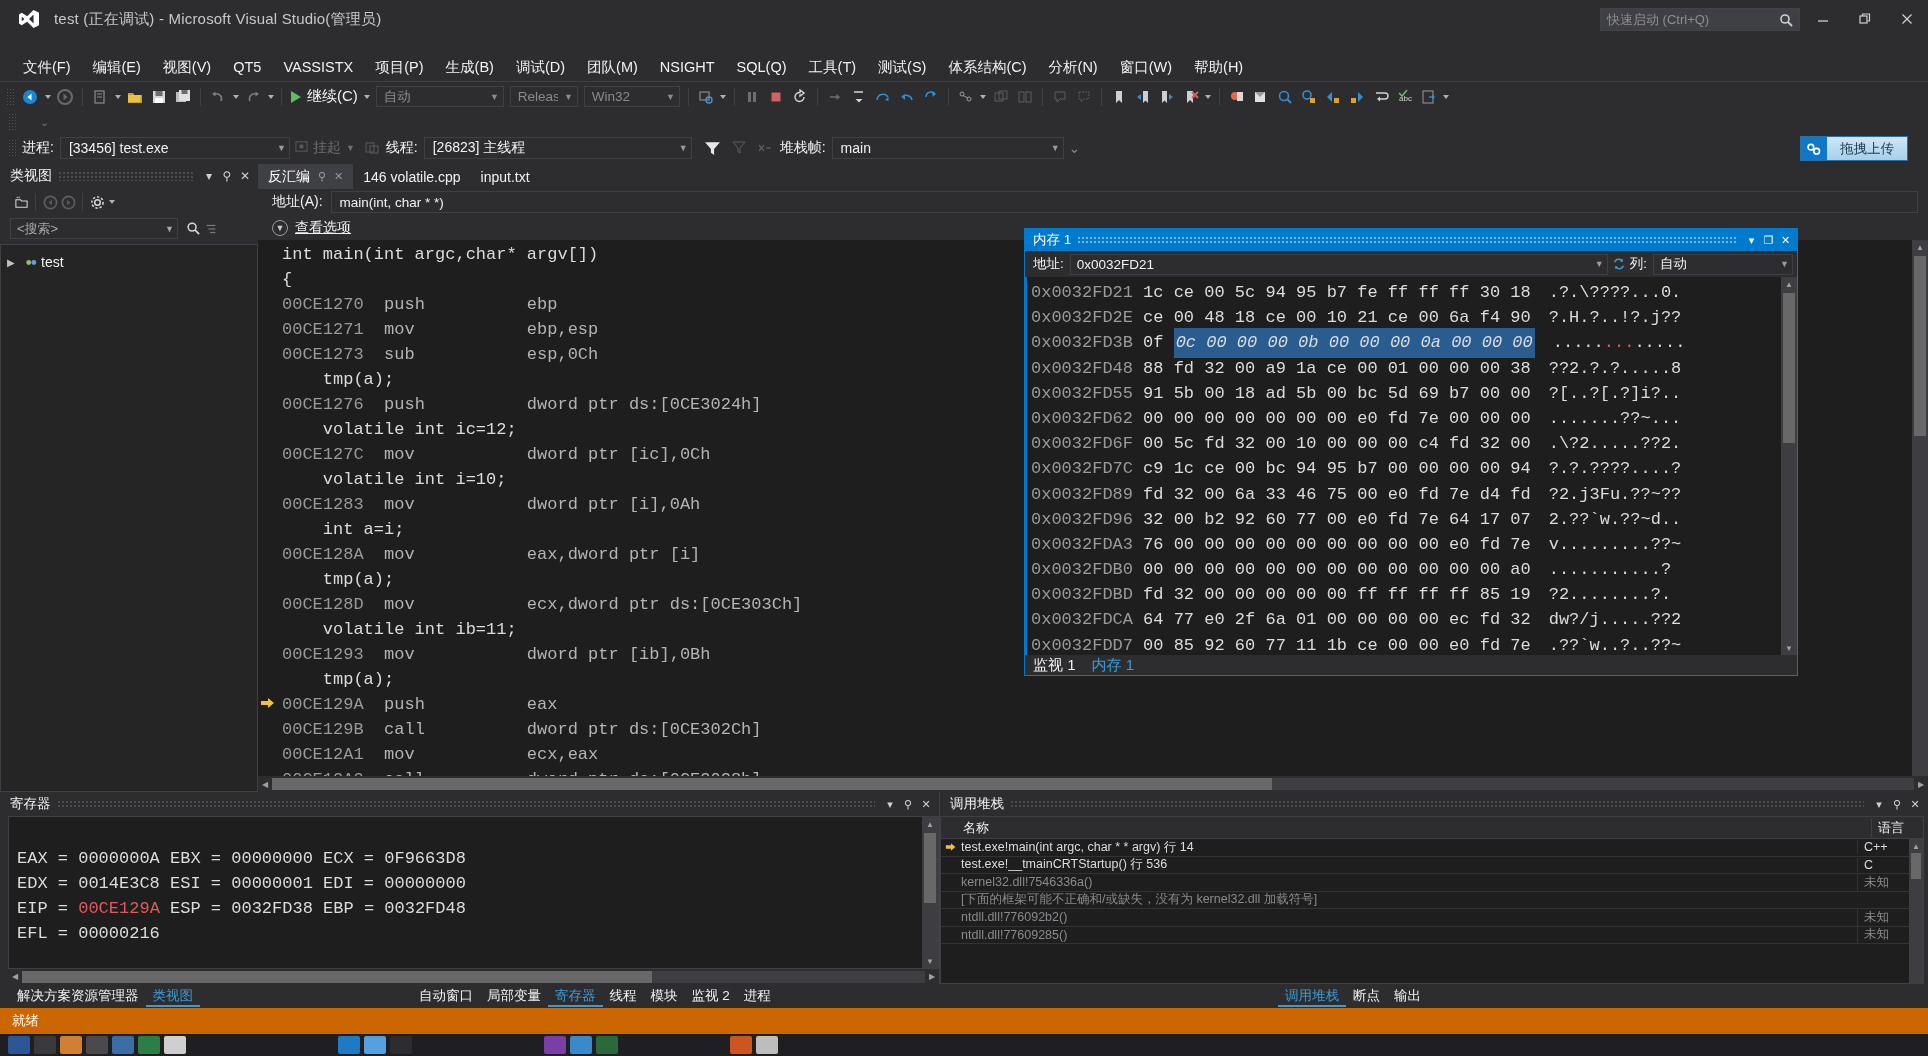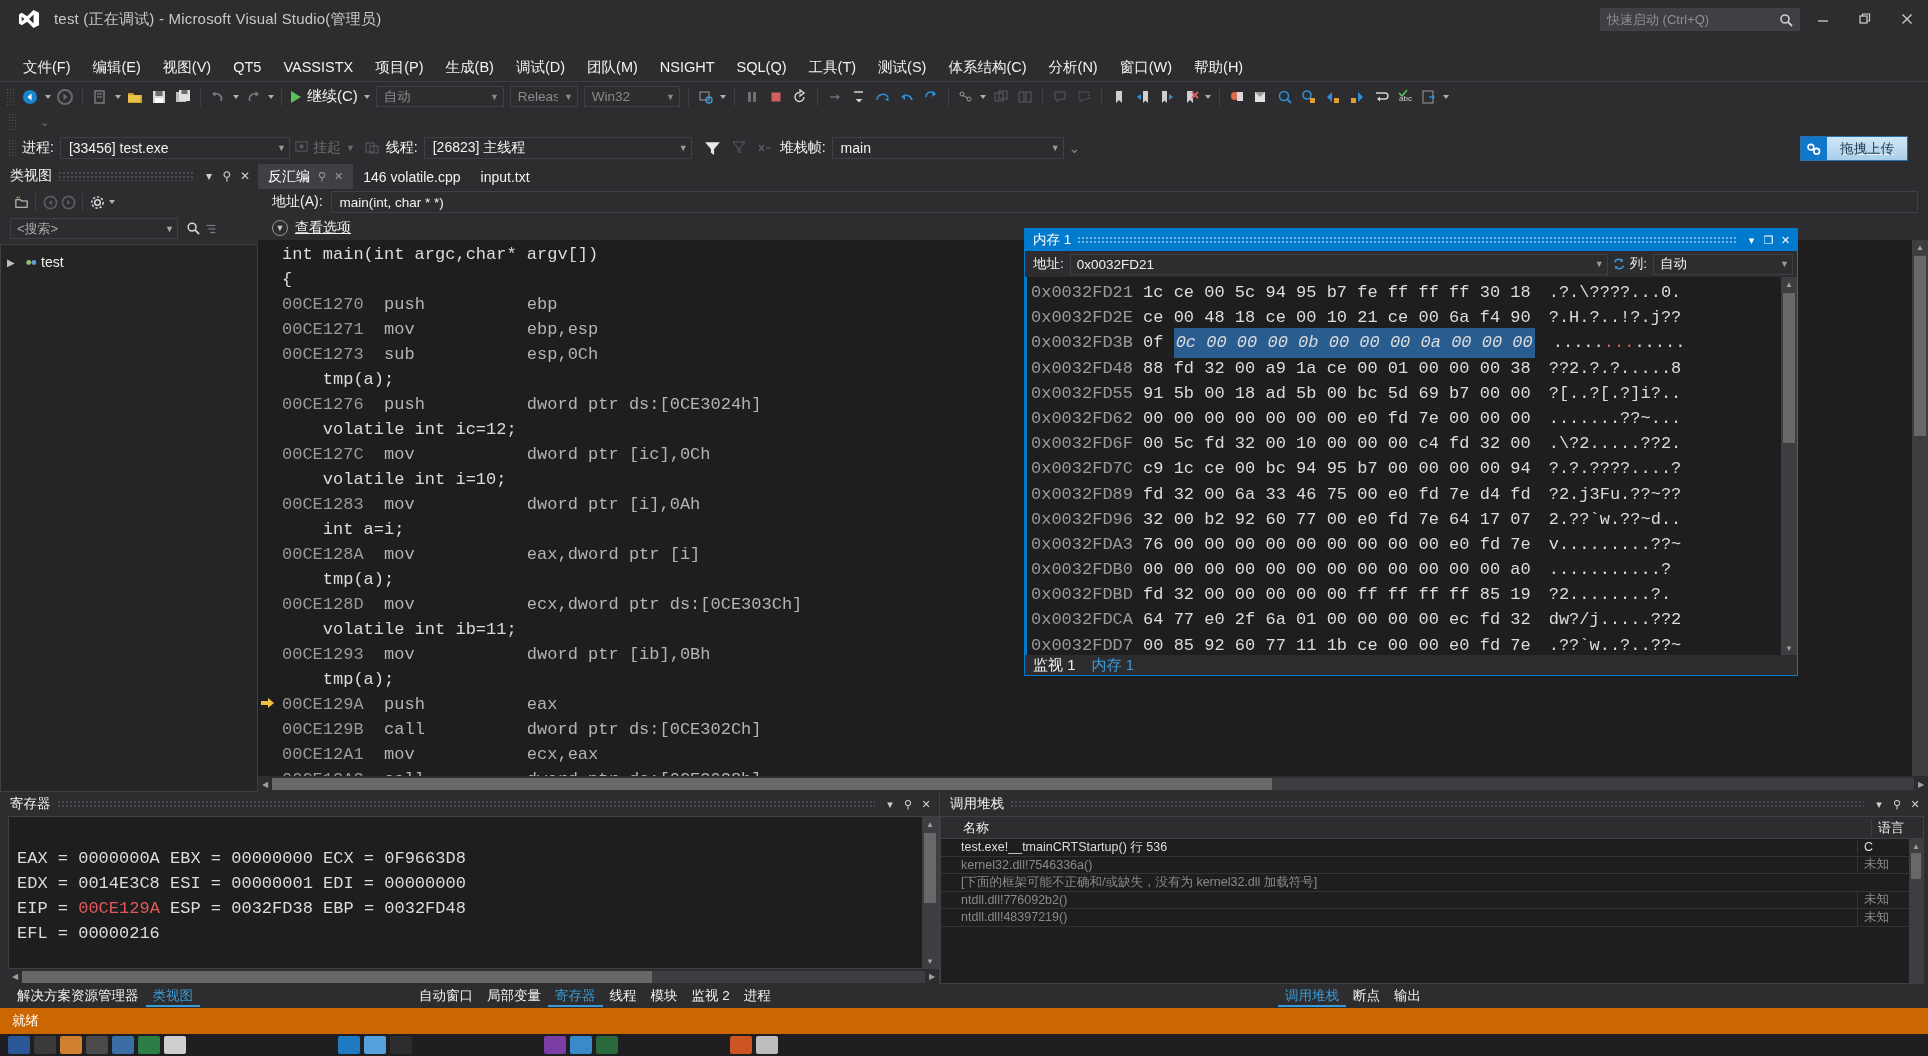--- a/index.html
+++ b/index.html
@@ -70,21 +70,20 @@
             padding: 0 3px 0 8px; font-size: 14px; color: #f1f1f1; }
   .dcombo .dv { flex:1; white-space: nowrap; overflow: hidden; }
   .dcombo .carr { color:#9a9a9d; font-size: 9px; margin-left: 6px;}
   .dcombo.proc { width: 230px; }
   .dcombo.thread { width: 268px; }
   .dcombo.frame { width: 232px; }
   .dis-item { font-size: 14px; color: #6d6d70; display:flex; align-items:center; margin: 0 5px; white-space: nowrap;}
   .upload-btn {
     position: absolute; right: 20px; top: 3px; height: 25px; display: flex; align-items: center;
     border: 1px solid #2a6fa8;
-    text-decoration: underline;
   }
   .upload-btn .ic { width: 26px; height: 23px; background: #1177c9; display:flex; align-items:center; justify-content:center;}
   .upload-btn .tx { padding: 0 13px; height: 23px; line-height: 23px; font-size: 13.5px; color: #1e3a52;
     background: linear-gradient(#cfe6f7,#a9cfe9); }
 
   
   .main { flex: 1; display: flex; min-height: 0; background: #2d2d30; }
 
   
   .leftpane { width: 258px; background: #2d2d30; display: flex; flex-direction: column; flex: none; }
@@ -800,20 +799,29 @@
         <span class="p-btn">✕</span>
       </div>
       <div class="stack-table">
         <div class="st-head">
           <span class="c-name">名称</span>
           <span class="c-lang">语言</span>
         </div>
         <div style="flex:1;display:flex;min-height:0;">
           <div style="flex:1;" id="stackrows">
               <div class="st-row">
+                <span class="ar">
+                  <svg viewBox="0 0 14 14" width="12" height="12">
+                    <path d="M1 5 h6 V2.5 l5 4.5 l-5 4.5 V9 H1 Z" fill="#f0c040"></path>
+                  </svg>
+                </span>
+                <span class="nm">test.exe!main(int argc, char * * argv) 行 14</span>
+                <span class="lg">C++</span>
+              </div>
+              <div class="st-row">
                 <span class="ar"></span>
                 <span class="nm">test.exe!__tmainCRTStartup() 行 536</span>
                 <span class="lg">C</span>
               </div>
               <div class="st-row">
                 <span class="ar"></span>
                 <span class="nm dim">kernel32.dll!7546336a()</span>
                 <span class="lg dim">未知</span>
               </div>
               <div class="st-row">
@@ -821,21 +829,21 @@
                 <span class="nm dim">[下面的框架可能不正确和/或缺失，没有为 kernel32.dll 加载符号]</span>
                 <span class="lg dim"></span>
               </div>
               <div class="st-row">
                 <span class="ar"></span>
                 <span class="nm dim">ntdll.dll!776092b2()</span>
                 <span class="lg dim">未知</span>
               </div>
               <div class="st-row">
                 <span class="ar"></span>
-                <span class="nm dim">ntdll.dll!48397219()</span>
+                <span class="nm dim">ntdll.dll!77609285()</span>
                 <span class="lg dim">未知</span>
               </div>
             </div>
           <div class="st-vscroll">
             <div class="sc-arrow">▲</div>
             <div class="thumb" style="top:14px;"></div>
           </div>
         </div>
       </div>
     </div>

